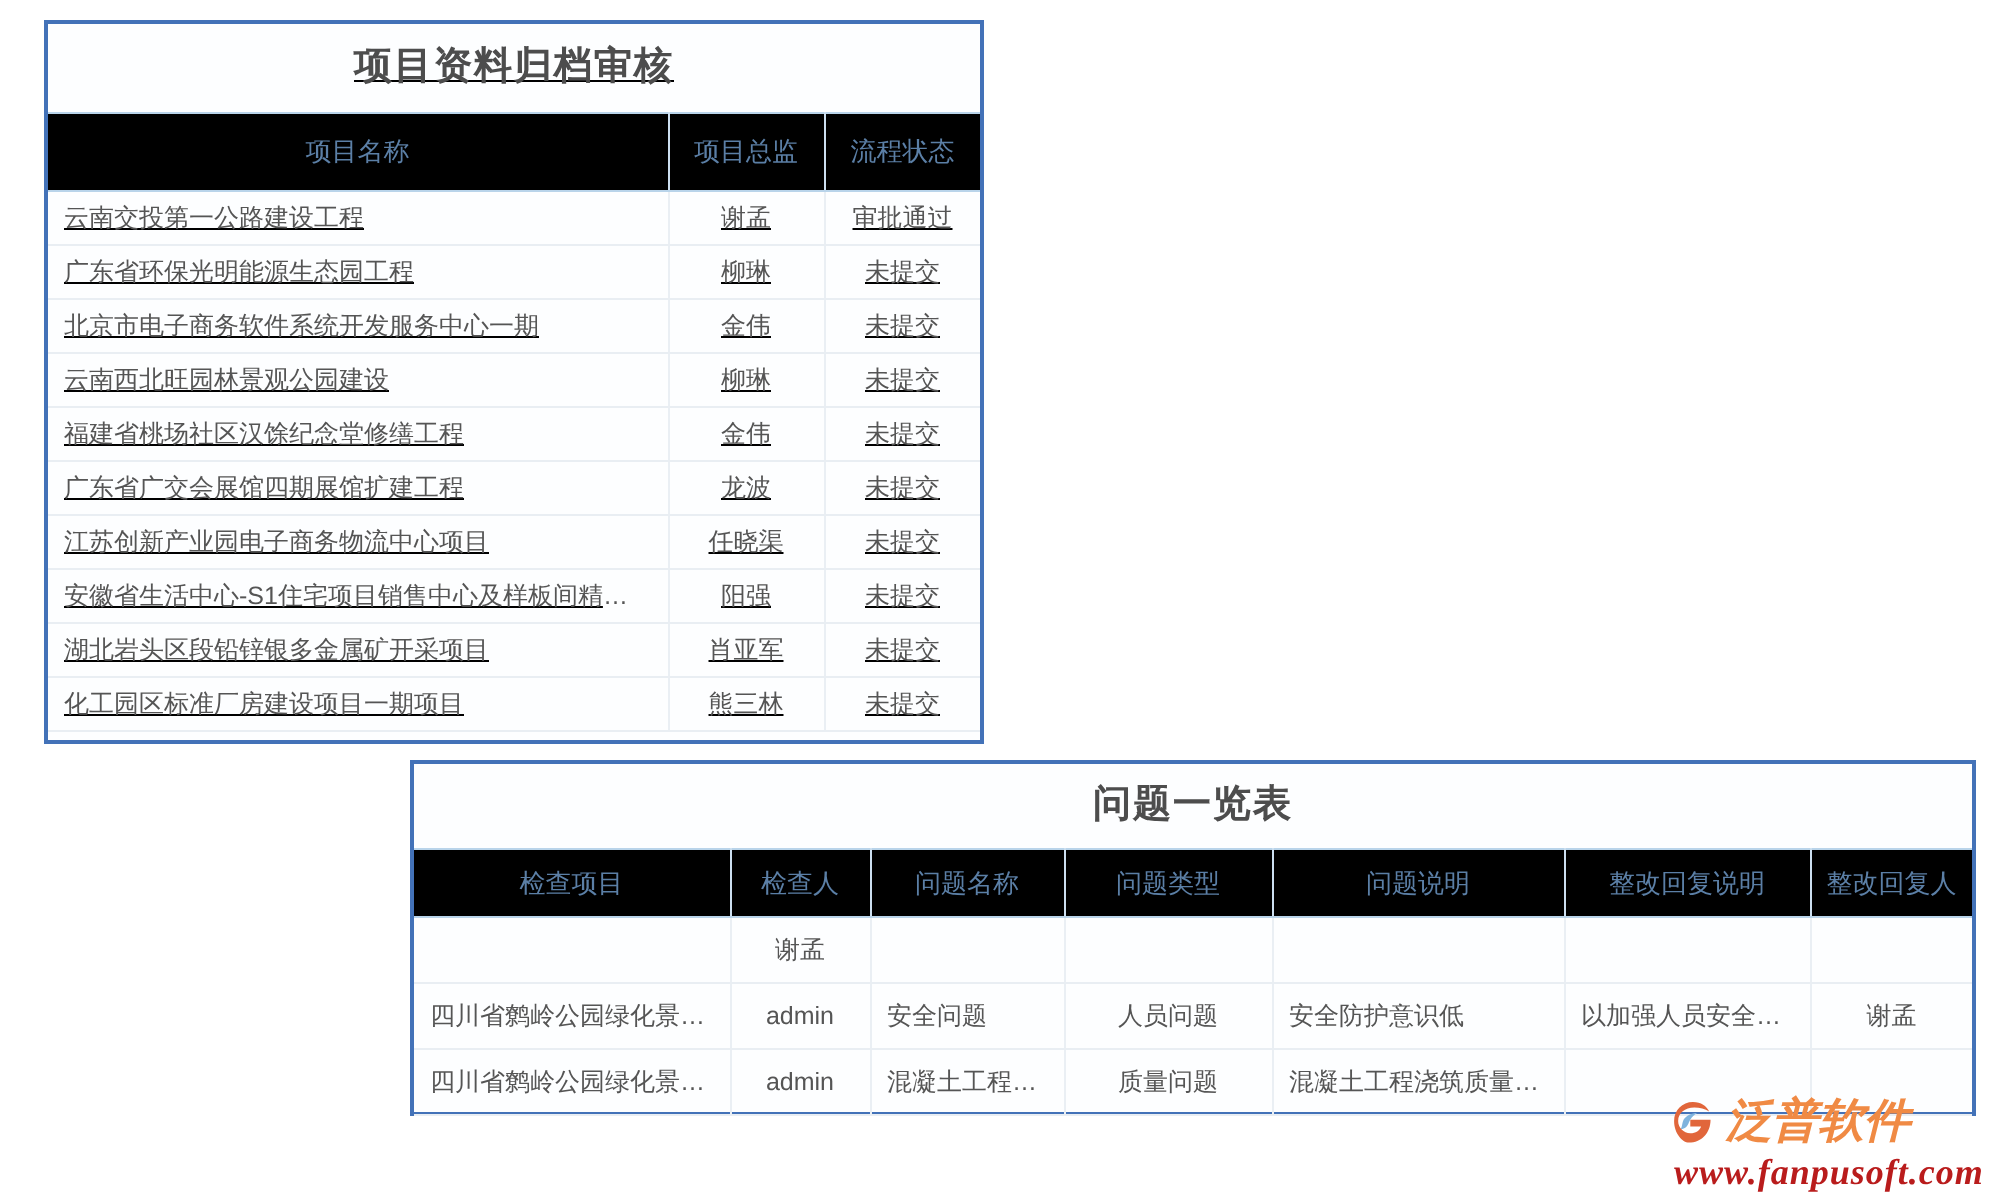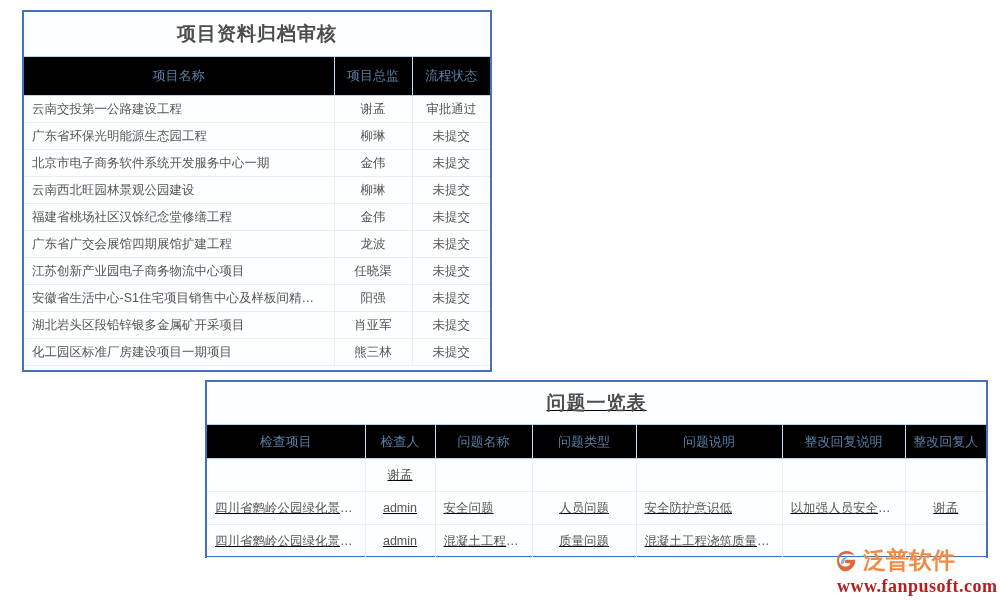--- a/index.html
+++ b/index.html
@@ -20,27 +20,27 @@
     position: absolute;
     background: #fdfeff;
     border: 2px solid #4372b8;
     box-sizing: border-box;
   }
   #archive-card {
     left: 22px;
     top: 10px;
     width: 470px;
     height: 362px;
+    text-decoration: underline;
   }
   #issue-card {
     left: 205px;
     top: 380px;
     width: 783px;
     height: 178px;
-    text-decoration: underline;
   }
 
   .card-title {
     text-align: center;
     font-size: 19px;
     font-weight: bold;
     color: #4d4d4d;
     letter-spacing: 1px;
     box-sizing: border-box;
   }
@@ -115,20 +115,21 @@
 
   .plain-dark { color: #555; }
 
   
   #watermark {
     position: absolute;
     left: 833px;
     top: 545px;
     width: 140px;
     height: 50px;
+    font-style: italic;
   }
   #wm-row {
     display: flex;
     align-items: center;
     height: 30px;
   }
   #wm-mark {
     width: 27px;
     height: 27px;
     margin-right: 3px;

